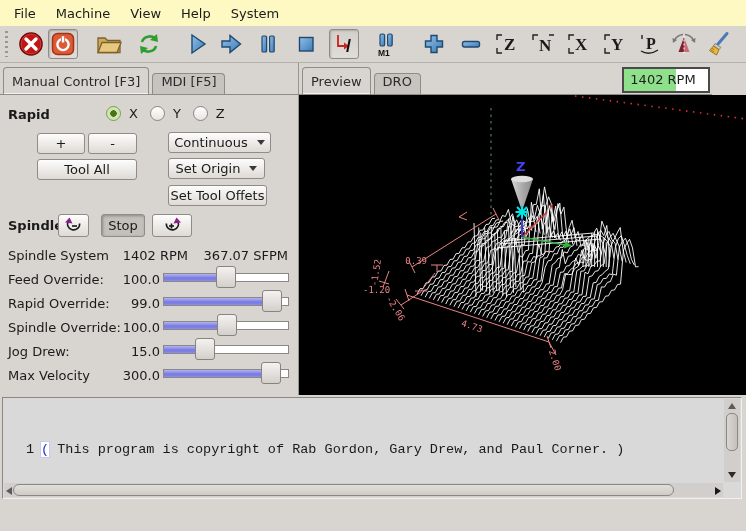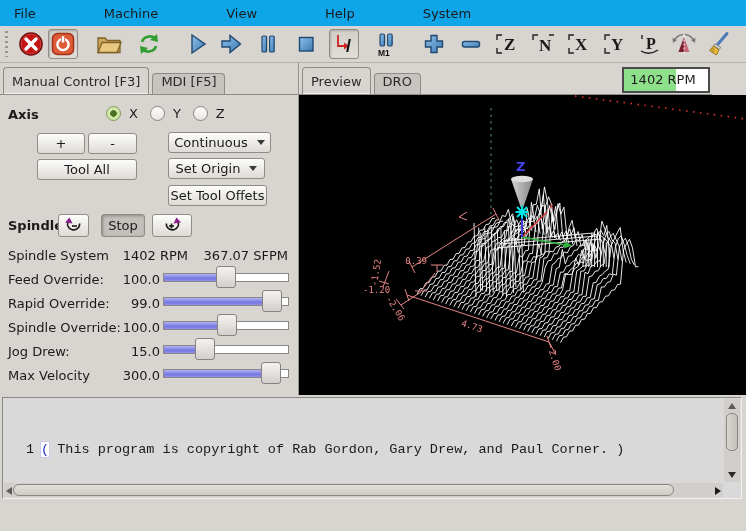--- a/index.html
+++ b/index.html
@@ -1,20 +1,20 @@
 <!DOCTYPE html>
 <html><head>
 <meta charset="utf-8">
 <style>
   * { box-sizing: border-box; margin: 0; padding: 0; }
   html,body { width:746px; height:531px; overflow:hidden; }
   body { background:#d8d4d0; font-family:"DejaVu Sans","Liberation Sans",sans-serif; font-size:13px; color:#1a1a1a; position:relative; }
 
   
-  .menubar { position:absolute; left:0; top:0; width:746px; height:26px; background:#0ea5e9; display:flex; align-items:center; padding-left:4px;gap:48px; }
+  .menubar { position:absolute; left:0; top:0; width:746px; height:26px; background:#fef9c3; display:flex; align-items:center; padding-left:4px; }
   .menu-item { padding:4px 10px; cursor:default; }
 
   
   .toolbar { position:absolute; left:0; top:26px; width:746px; height:37px; background:#d8d4d0; border-bottom:1px solid #b4b0ac; display:flex; align-items:center; }
   .gripper { width:3px; height:26px; margin-left:5px; background-image:repeating-linear-gradient(#999590 0 2px, rgba(0,0,0,0) 2px 5px); }
   .tbtn { width:30px; height:30px; display:flex; align-items:center; justify-content:center; background:transparent; border:1px solid transparent; border-radius:3px; flex:none; }
   .tbtn.toggled { border:1px solid #8f8b86; background:linear-gradient(#d2cecA,#e0dcd8); box-shadow:inset 1px 1px 2px rgba(0,0,0,.18); }
   .tbtn svg { display:block; }
   .letter-ic { font-family:"Liberation Serif","DejaVu Serif",serif; font-weight:bold; }
 
@@ -231,21 +231,21 @@
       <line x1="4.2" y1="19" x2="6.8" y2="20.8" stroke="#97751b" stroke-width="0.9"></line>
     </svg>
   </div>
 </div>
 
 <div class="left-panel">
   <div class="nb-row">
     <span class="tab active">Manual Control [F3]</span><span class="tab">MDI [F5]</span>
   </div>
 
-  <div class="row-abs" style="left:8px; top:44px;"><span class="lbl-bold">Axis</span></div>
+  <div class="row-abs" style="left:8px; top:44px;"><span class="lbl-bold">Rapid</span></div>
   <div class="row-abs" style="left:106px; top:42px;">
     <span class="radio sel"></span><span class="radio-lbl">X</span><span class="radio"></span><span class="radio-lbl">Y</span><span class="radio"></span><span class="radio-lbl">Z</span>
   </div>
 
   <div class="btn" style="left:37px; top:70px; width:48px;">
       <span>+</span>
     </div>
   <div class="btn" style="left:88px; top:70px; width:49px;">
       <span>-</span>
     </div>

